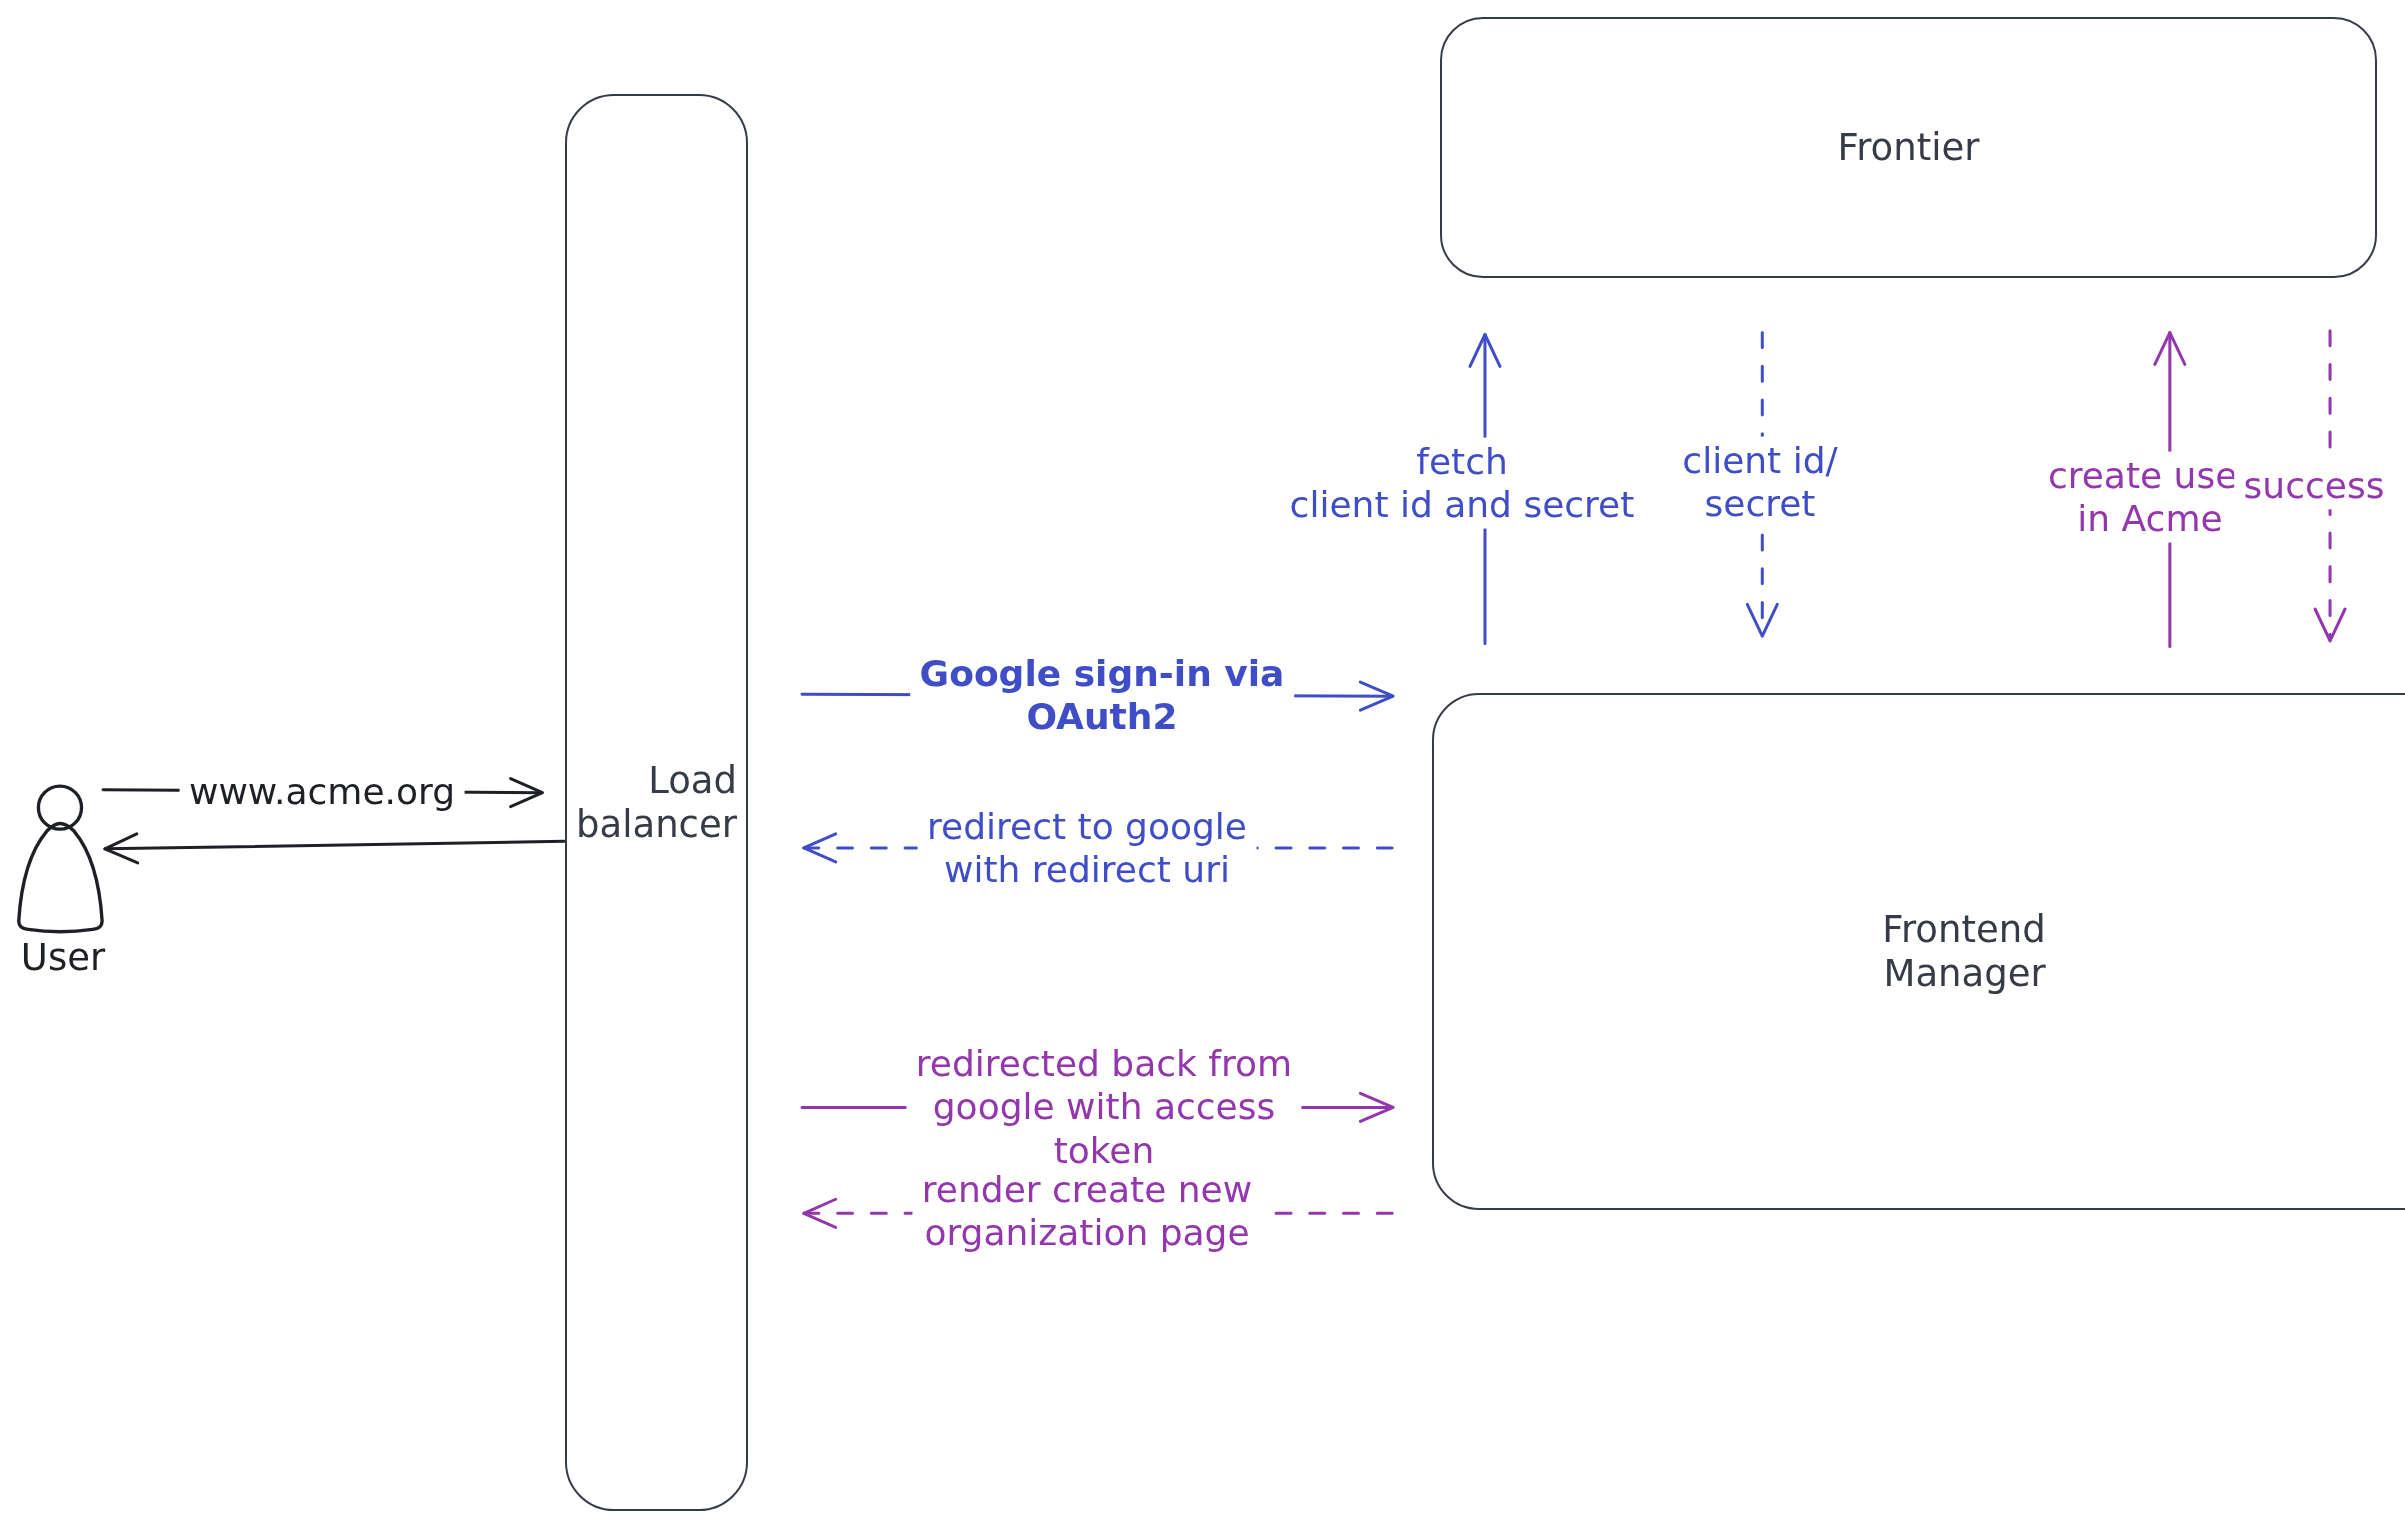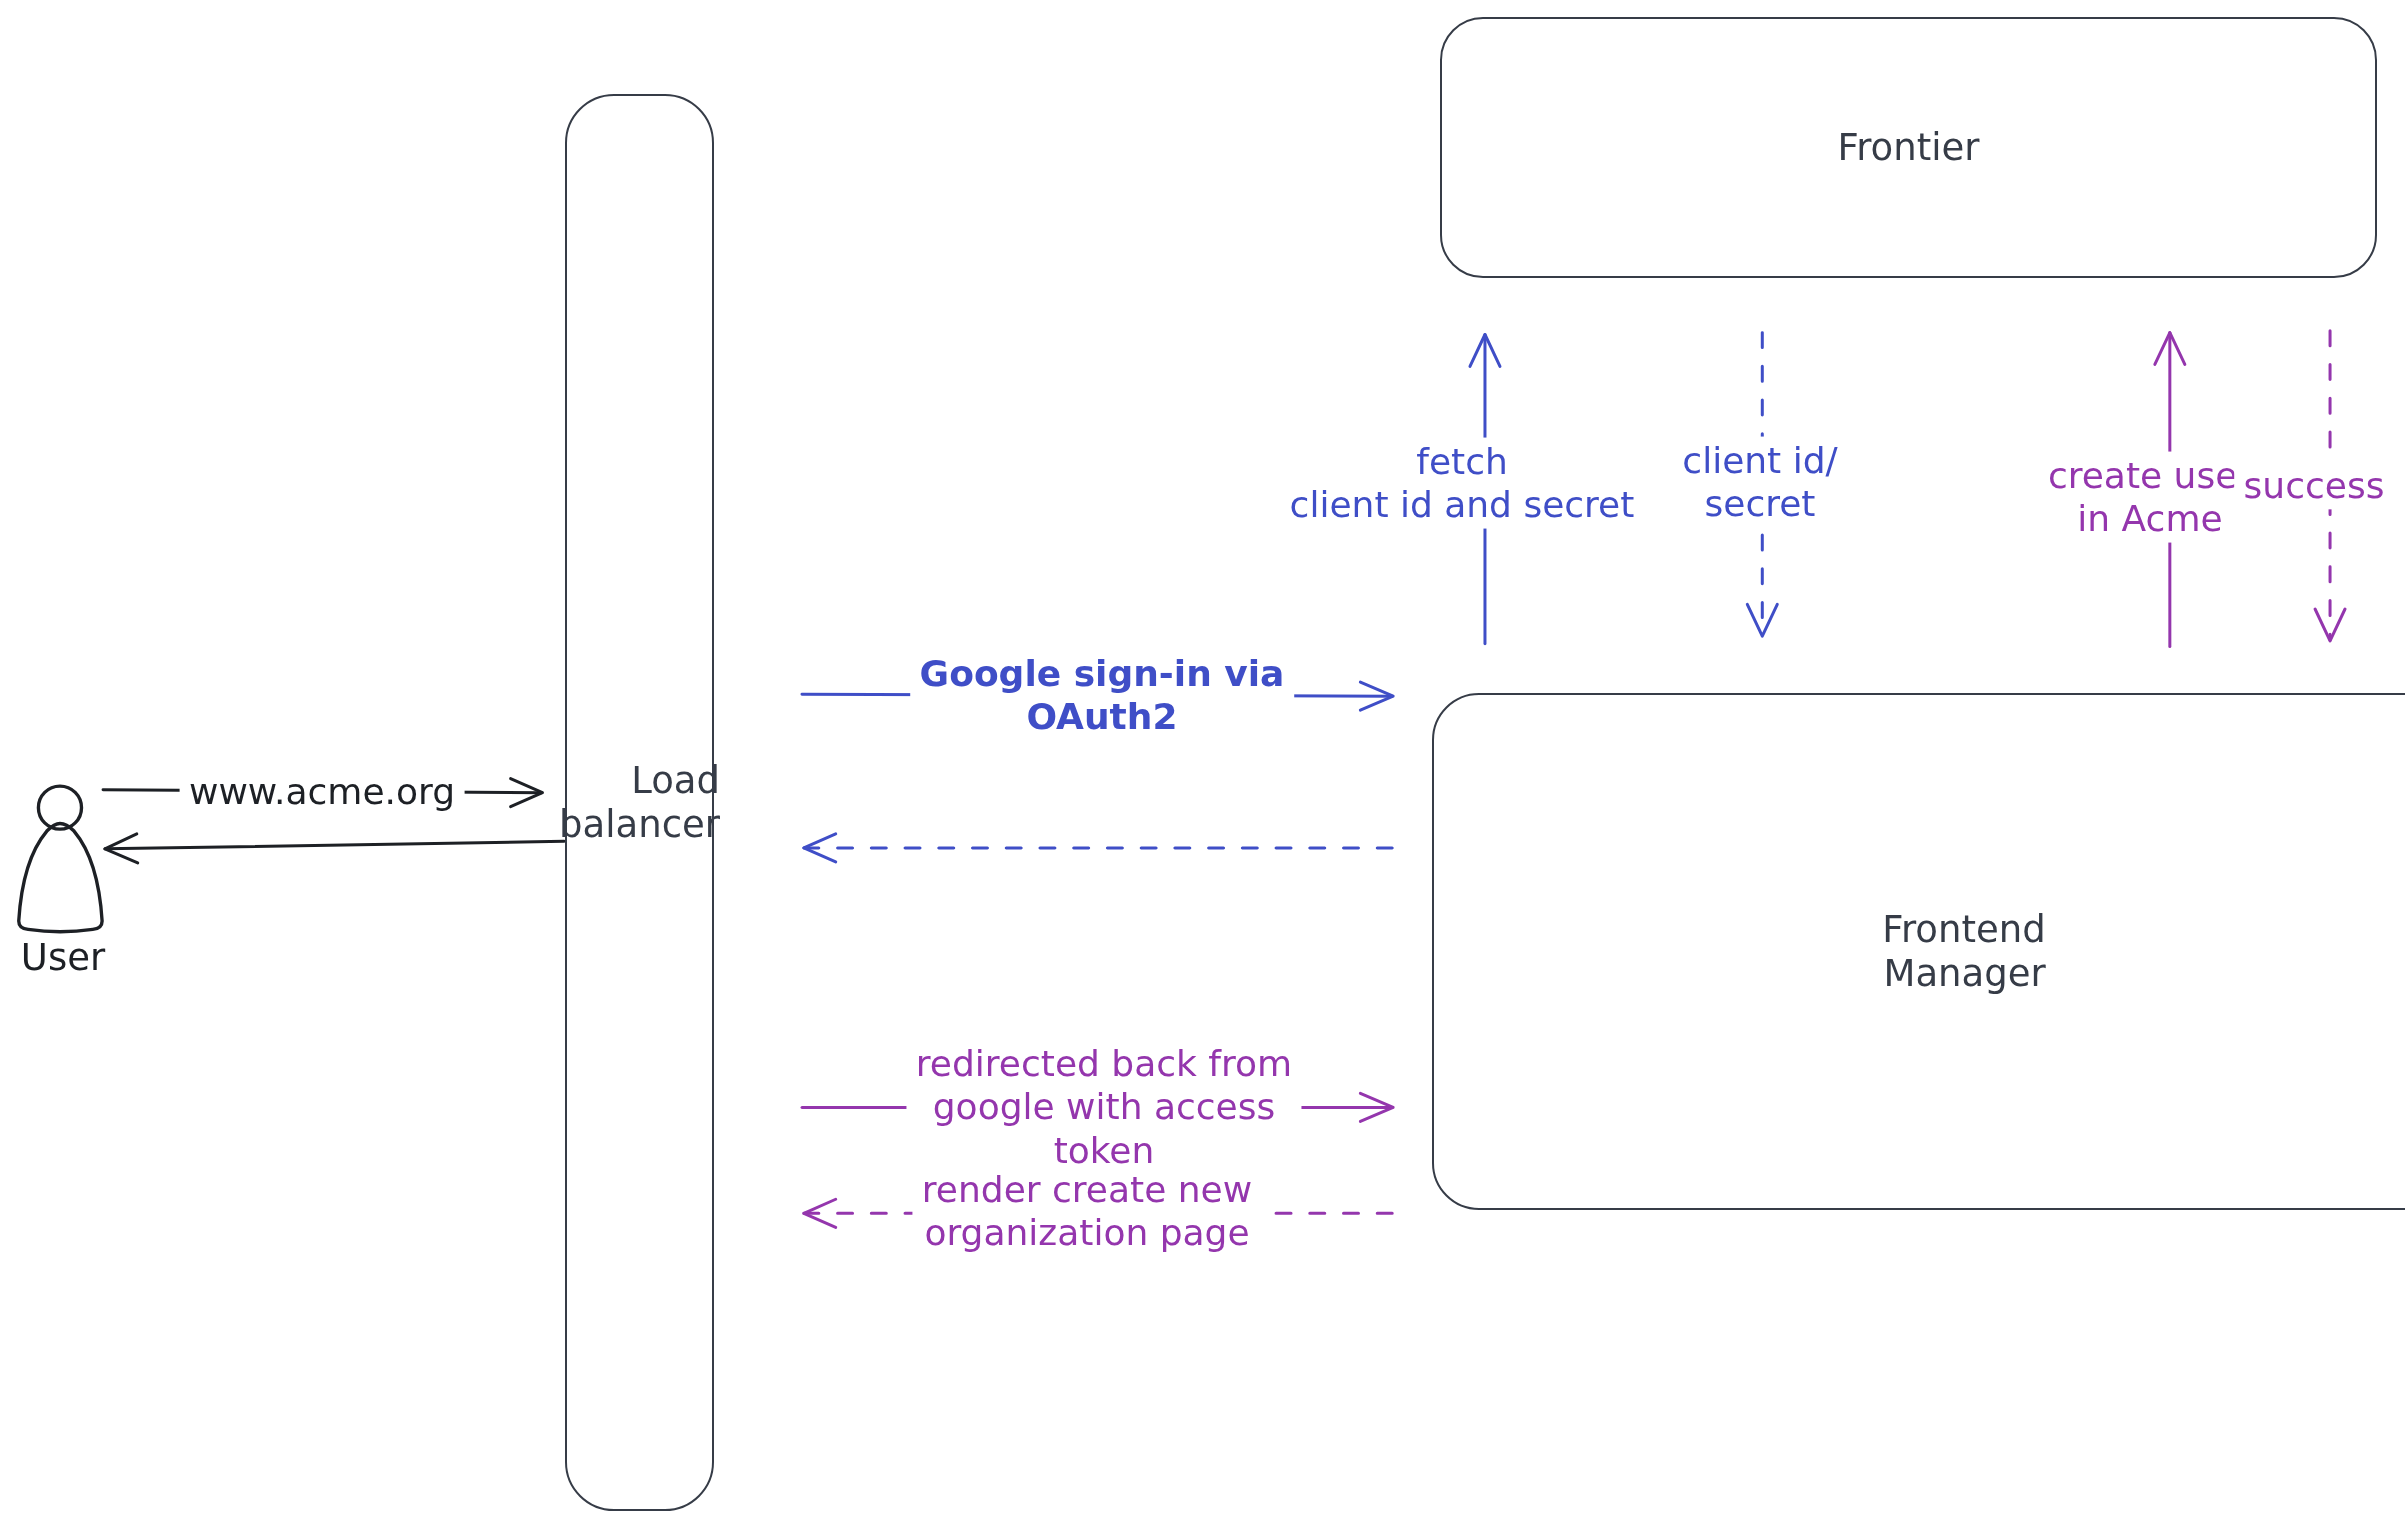--- a/index.html
+++ b/index.html
@@ -132,41 +132,43 @@
       <path class="stroke-purple w3" d="M2316 690 L2316 355"></path>
       <path class="stroke-purple w3" d="M2300 389 L2316 355 L2332 389"></path>
     </g>
 
     <g>
       <path class="stroke-purple w3 dashed" d="M2487 353 L2487 683"></path>
       <path class="stroke-purple w3" d="M2471 650 L2487 684 L2503 650"></path>
     </g>
   </svg>
 
-  <div class="box" style="left:565px; top:94px; width:149px; height:1417px; border-radius:49px;">
+  <div class="box" style="left:565px; top:94px; width:183px; height:1417px; border-radius:49px;">
     <div class="node-label">Load
 balancer</div>
   </div>
 
   <div class="box" style="left:1440px; top:17px; width:937px; height:261px; border-radius:43px;">
     <div class="node-label">Frontier</div>
   </div>
 
   <div class="box" style="left:1432px; top:693px; width:1064px; height:517px; border-radius:47px;">
     <div class="node-label">Frontend
 Manager</div>
   </div>
 
   <div class="free-label user-name-label" style="left:63px; top:958px;">User</div>
 
   <div class="edge-label black-text" style="left:322px; top:792px;">www.acme.org</div>
 
   <div class="edge-label blue-text" style="left:1102px; top:695px;font-weight:bold;">Google sign-in via
 OAuth2</div>
 
+  <div class="edge-label blue-text" style="left:1087px; top:848px;">redirect to google
+with redirect uri</div>
 
   <div class="edge-label purple-text" style="left:1104px; top:1107px;">redirected back from
 google with access
 token</div>
 
   <div class="edge-label blue-text" style="left:1462px; top:483px;">fetch
 client id and secret</div>
 
   <div class="edge-label purple-text" style="left:1087px; top:1211px;">render create new
 organization page</div>

